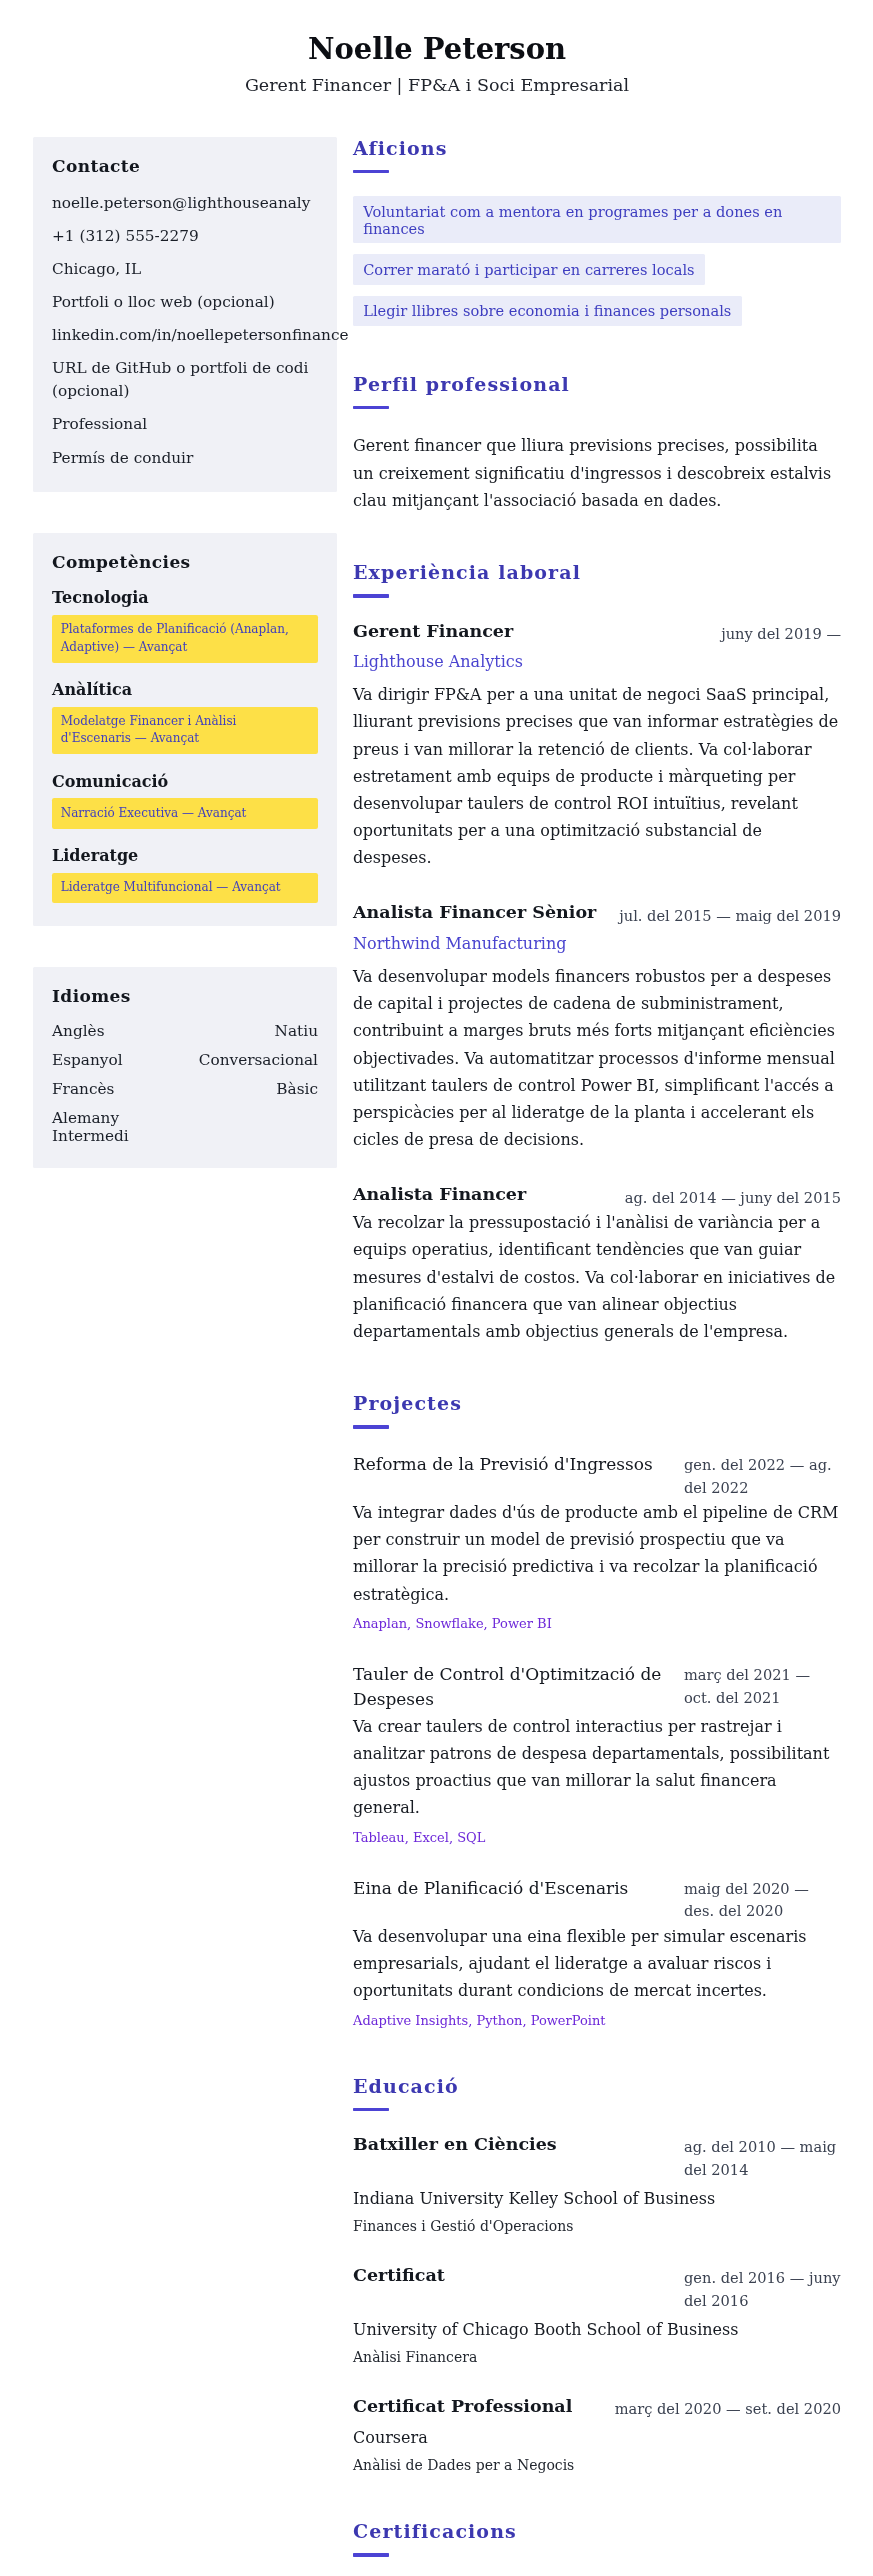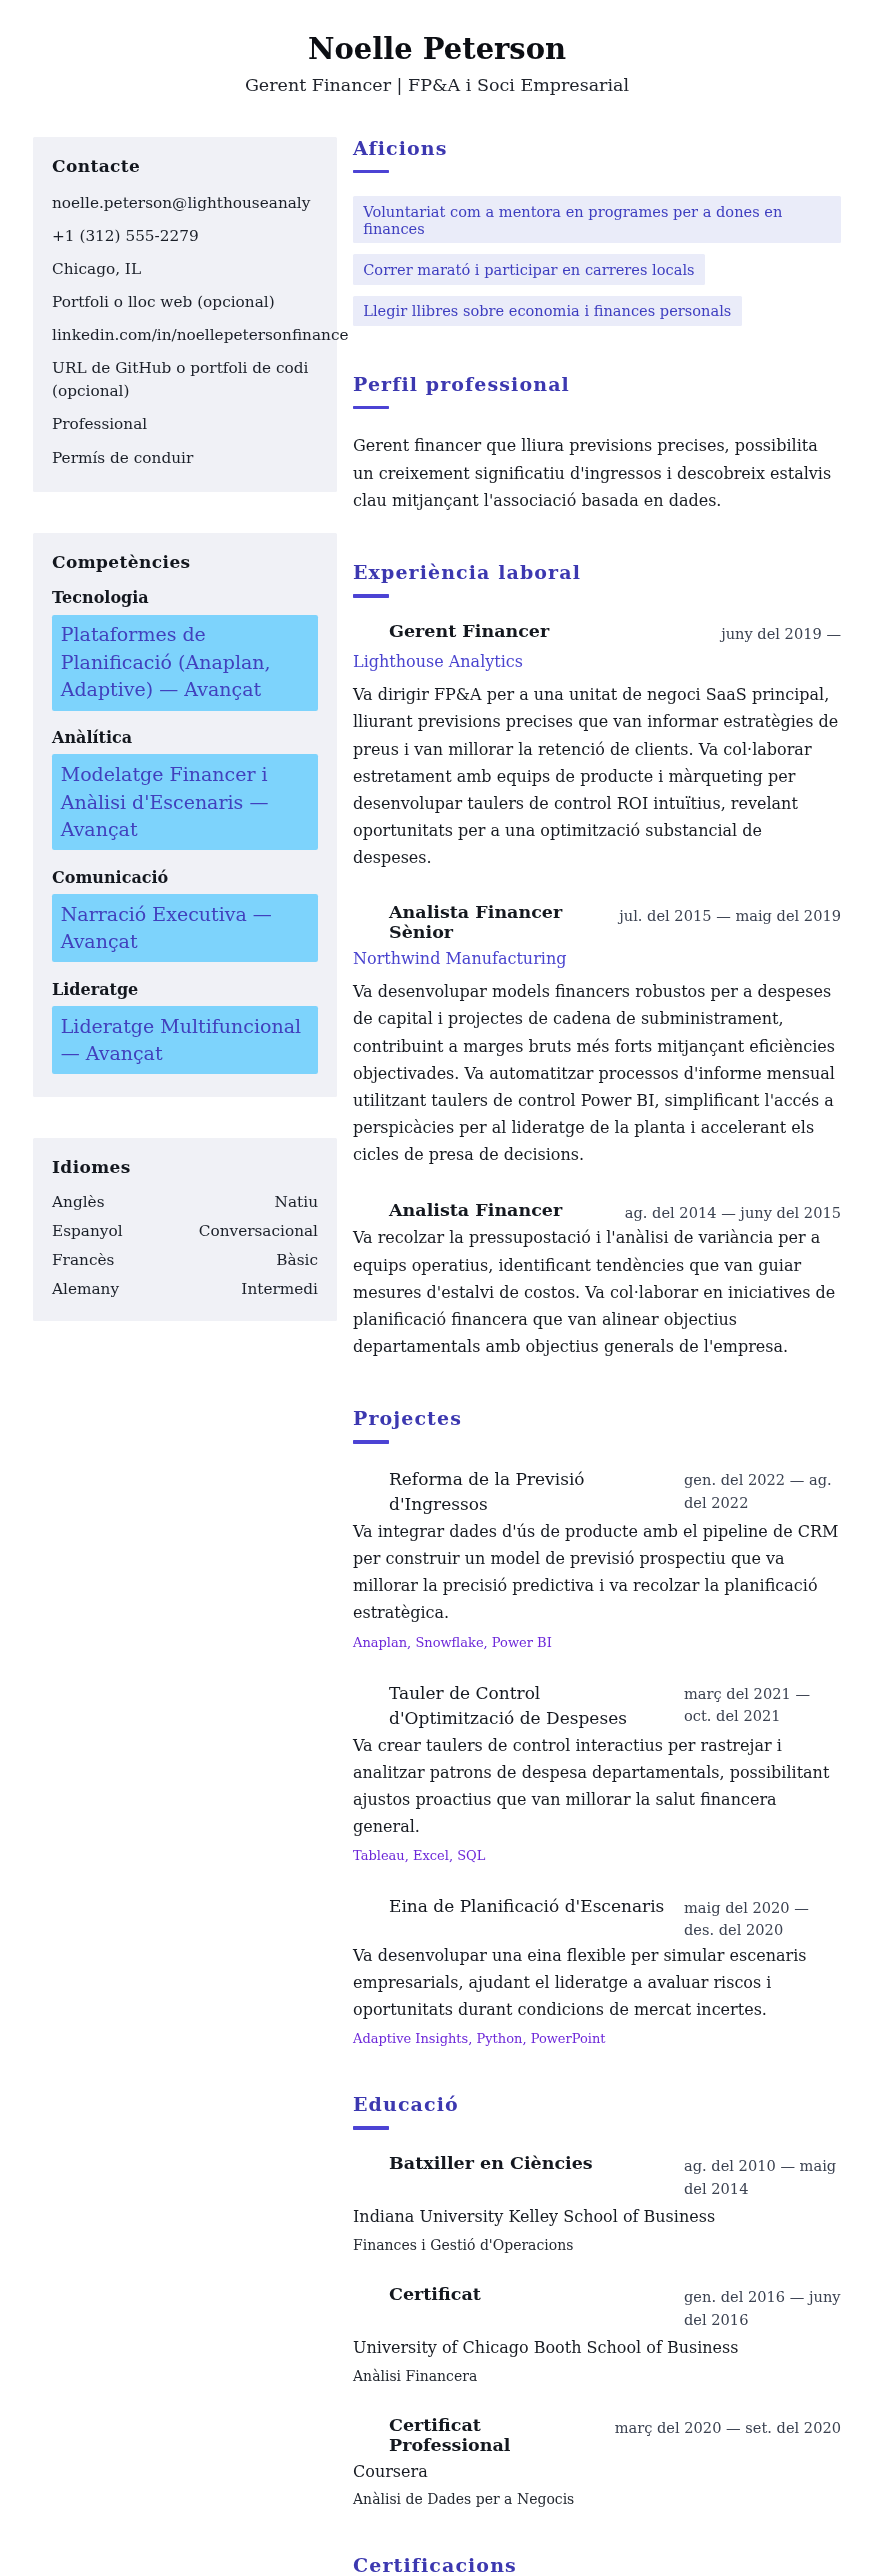--- a/index.html
+++ b/index.html
@@ -22,40 +22,40 @@
   .panel { background: #f0f1f6; padding: 19px 19px 23px 19px; margin-bottom: 41px; border-radius: 1.5px; }
   .panel:last-child { margin-bottom: 0; }
   .panel-title { font-size: 17px; font-weight: bold; letter-spacing: 0.4px; margin: 0 0 16px 0; color: #13171e; }
   .contact-item { font-size: 15.3px; line-height: 1.5; margin-bottom: 10.2px; color: #1a1f28; }
   .contact-item:last-child { margin-bottom: 0; }
   .overflow-line { white-space: nowrap; }
 
   .skill-group-label { font-size: 16px; font-weight: bold; margin: 0 0 7.3px 0; color: #13171e; }
   .skill-group { margin-bottom: 17.5px; }
   .skill-group:last-child { margin-bottom: 0; }
-  .skill-chip { background: #7dd3fc; color: #4140bd; font-size: 19px; line-height: 1.45; padding: 6.6px 8.7px; border-radius: 2.2px; }
+  .skill-chip { background: #fde047; color: #4140bd; font-size: 12px; line-height: 1.45; padding: 6.6px 8.7px; border-radius: 2.2px; }
 
   .lang-row { display: flex; justify-content: space-between; font-size: 15.3px; margin-bottom: 11px; color: #1a1f28; }
-  .lang-row:last-child { margin-bottom: 0; }
+  .lang-row:last-child { margin-bottom: 0; flex-direction: column; }
 
   
   .main { flex: 1; position: relative; min-width: 0; }
   .section { margin-bottom: 47px; }
   .section:last-child { margin-bottom: 0; }
   .section-title { font-size: 19px; font-weight: bold; color: #3c38b0; letter-spacing: 1.1px; margin: 0; }
   .heading-underline { width: 36px; height: 3.6px; background: #4c43d4; margin: 11px 0 23px 0; border-radius: 0.7px; }
 
   .chip { display: table; background: #eaecf9; color: #3e3ec0; font-size: 14.6px; padding: 6.6px 10.2px; margin-bottom: 11px; border-radius: 1.5px; }
   .chip:last-child { margin-bottom: 0; }
 
   .profile-text { font-size: 16px; line-height: 1.7; margin: 0; }
 
   .entry { margin-bottom: 31px; }
   .entry:last-child { margin-bottom: 0; }
-  .entry-head { display: flex; justify-content: space-between; align-items: flex-start; gap: 19px; margin-left: 36px; }
+  .entry-head { display: flex; justify-content: space-between; align-items: flex-start; gap: 19px; }
   .entry-role { font-size: 17.5px; font-weight: bold; color: #14181f; }
   .entry-title { font-size: 17px; color: #14181f; line-height: 1.5; }
   .entry-date { font-size: 14.6px; color: #3a4150; line-height: 1.55; flex-shrink: 0; padding-top: 2.2px; }
   .date-wide { white-space: nowrap; text-align: right; }
   .date-narrow { width: 157px; text-align: left; }
   .entry-company { font-size: 16px; color: #4a44cf; margin: 6.6px 0 10.2px 0; }
   .entry-desc { font-size: 16px; line-height: 1.7; margin: 0; }
   .entry-tech { font-size: 13px; color: #6d28d9; margin-top: 8px; }
 
   .edu-school { font-size: 16px; line-height: 1.55; margin-top: 5.1px; }

